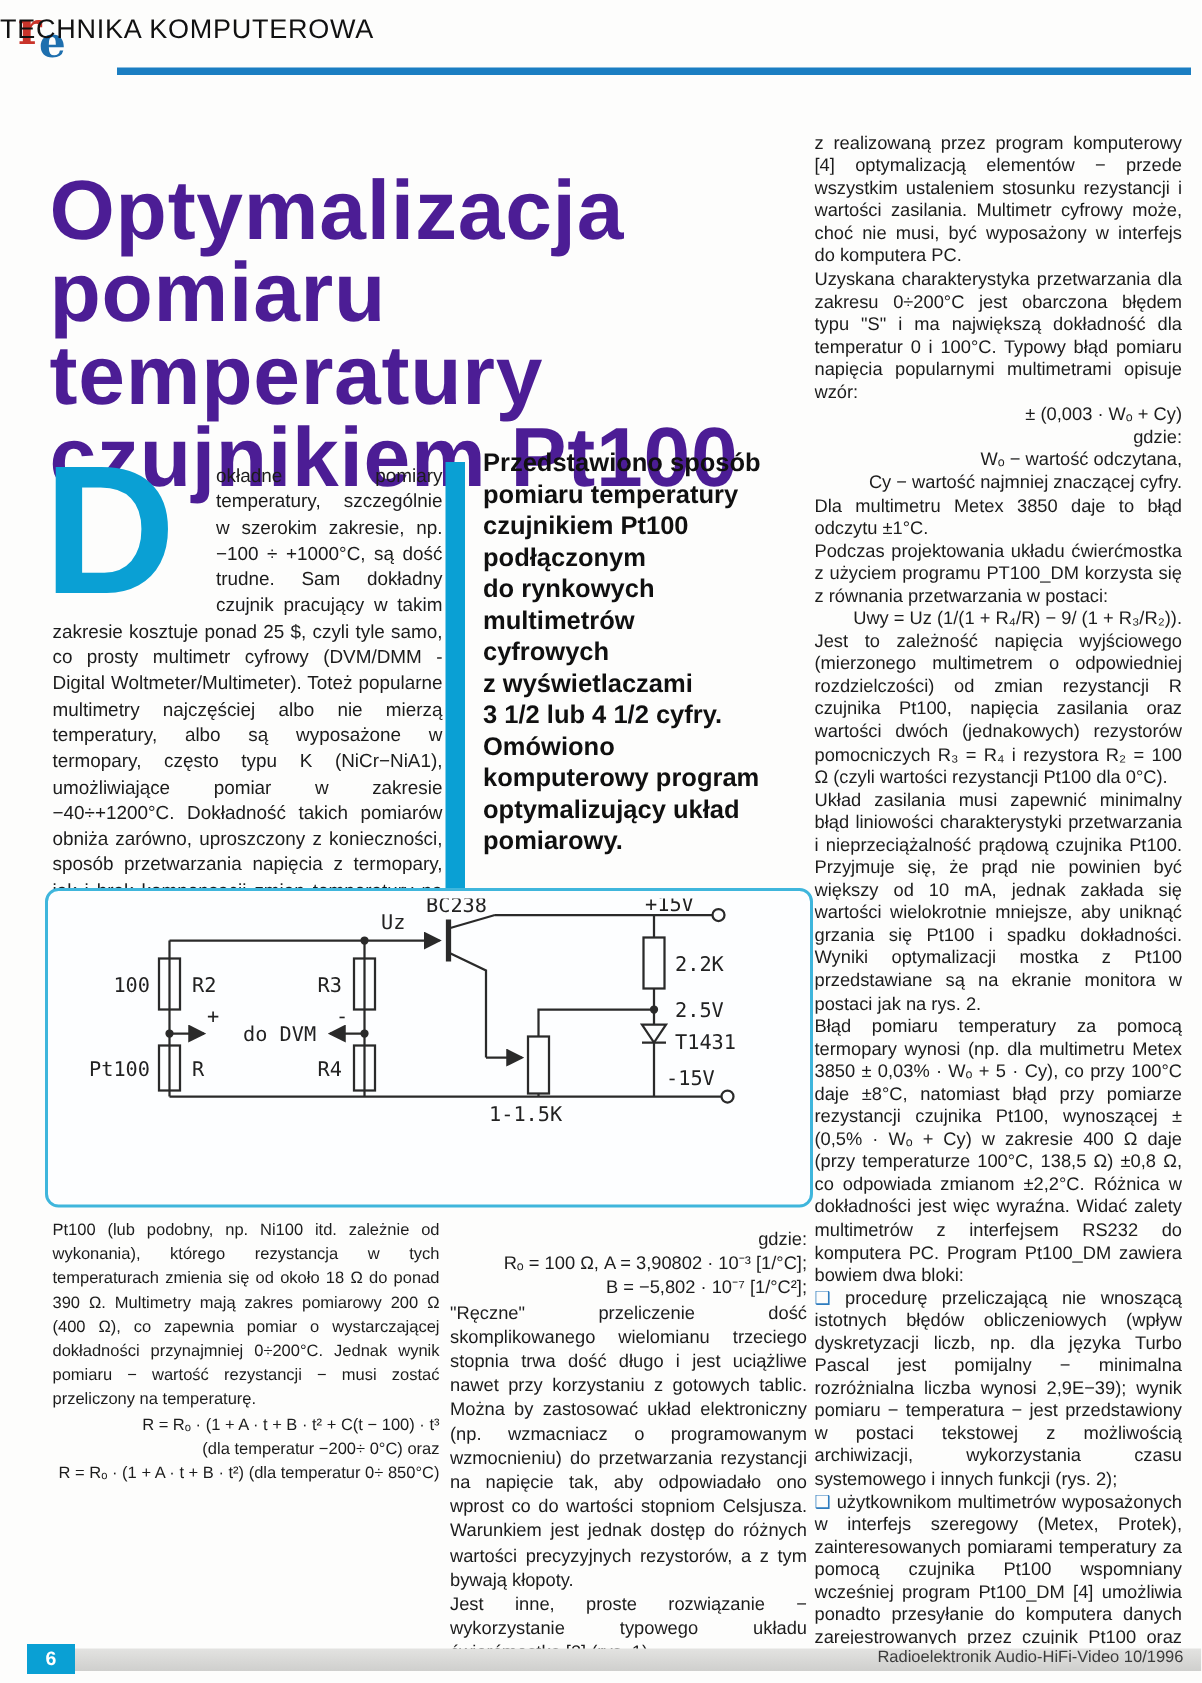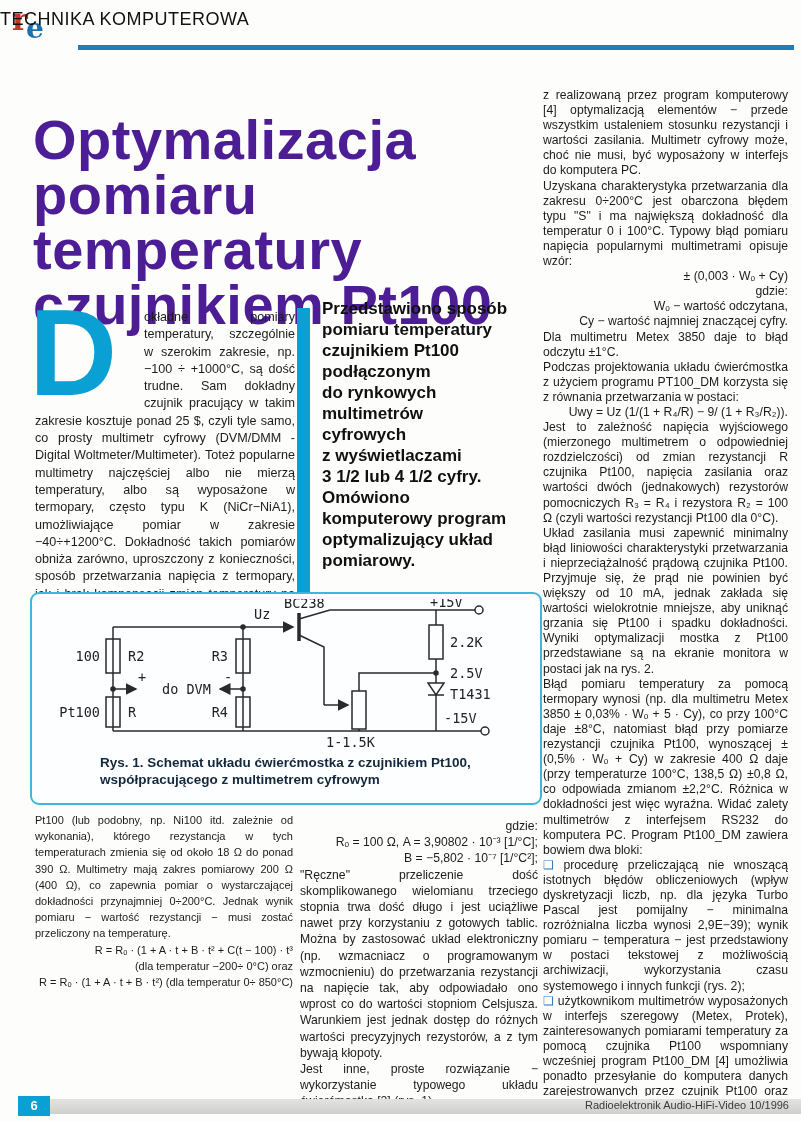--- a/index.html
+++ b/index.html
@@ -147,22 +147,20 @@
         <text x="216" y="20">Uz</text>
         <text x="246" y="9">BC238</text>
         <text x="392" y="8">+15V</text>
         <text x="412" y="48">2.2K</text>
         <text x="412" y="79">2.5V</text>
         <text x="412" y="100">T1431</text>
         <text x="288" y="148">1-1.5K</text>
         <text x="406" y="124">-15V</text>
       </g>
     </svg>
-    <div class="figure-caption">Rys. 1. Schemat układu ćwierćmostka z czujnikiem Pt100,
-współpracującego z multimetrem cyfrowym</div>
   </div>
 
   <div class="col-bl">
     <p class="para">Pt100 (lub podobny, np. Ni100 itd. zależnie od wykonania), którego rezystancja w tych temperaturach zmienia się od około 18 Ω do ponad 390 Ω. Multimetry mają zakres pomiarowy 200 Ω (400 Ω), co zapewnia pomiar o wystarczającej dokładności przynajmniej 0÷200°C. Jednak wynik pomiaru − wartość rezystancji − musi zostać przeliczony na temperaturę.</p>
     <p class="line">R = Rₒ · (1 + A · t + B · t² + C(t − 100) · t³</p>
     <p class="line">(dla temperatur −200÷ 0°C)  oraz</p>
     <p class="line">R = Rₒ · (1 + A · t + B · t²)    (dla temperatur 0÷ 850°C)</p>
   </div>
 
   <div class="col-bm">

